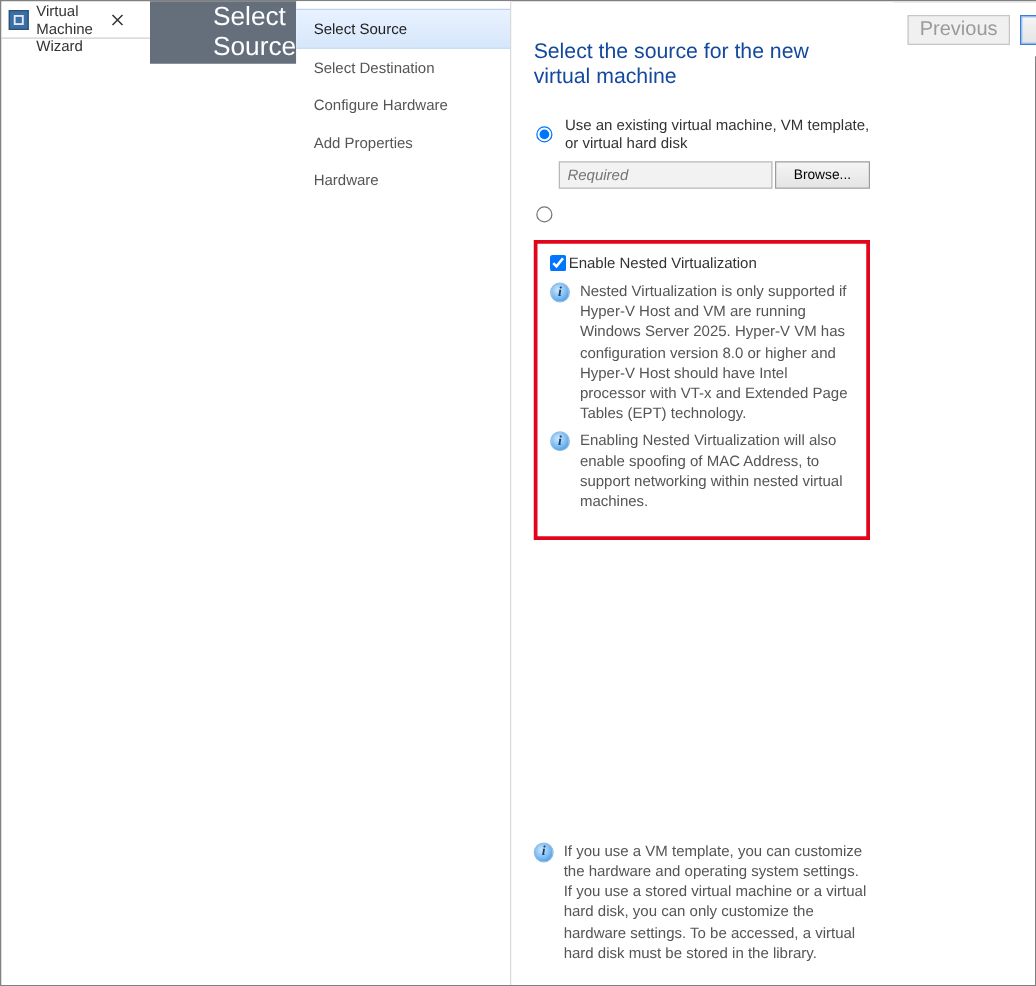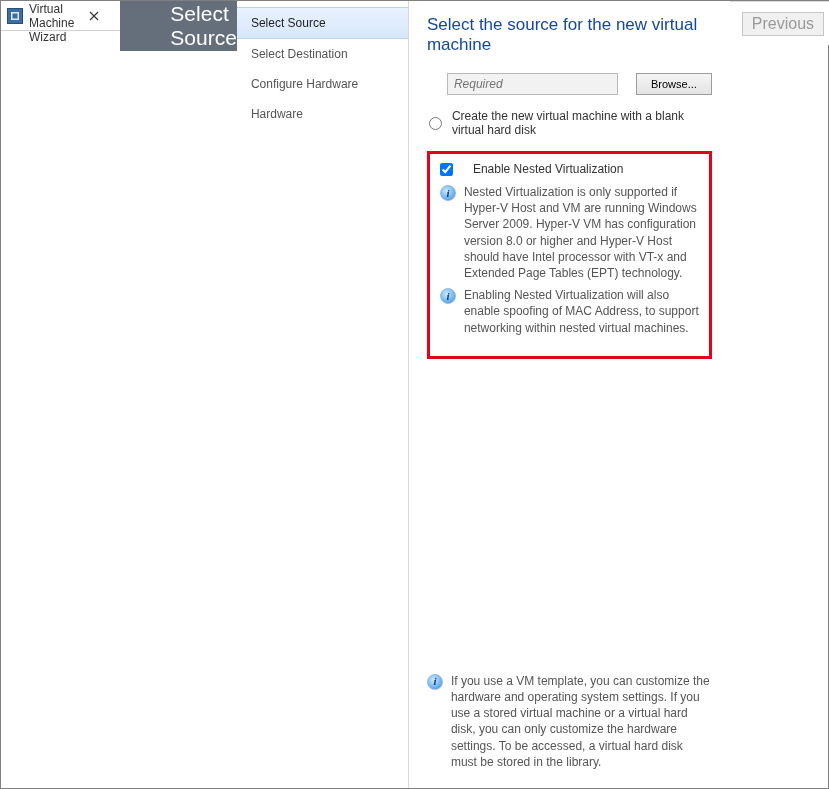--- a/index.html
+++ b/index.html
@@ -64,38 +64,38 @@
   }
   .sidebar .step.selected {
     background: linear-gradient(#e9f2ff, #d6e7fb);
     border-top: 1px solid #b9d3f1;
     border-bottom: 1px solid #b9d3f1;
     color: #222;
   }
   .main {
     flex:1;
     position: relative;
-    padding: 12px 18px 0 18px;
+    padding: 28px 18px 0 18px;
     display:flex; flex-direction:column;
   }
   .page-title {
     color: #13499c;
     font-size: 17px;
     font-weight: 400;
     margin: 2px 0 18px 0;
   }
   .radio-row {
     display:flex; align-items:center;
     gap: 6px;
     margin: 4px 0 8px 0;
     font-size: 12px;
   }
   .radio-row input[type=radio] { margin:0 4px 0 2px; }
   .path-row {
-    display:flex; gap:18px;
+    display:flex; gap:2px;
     margin: 0 0 10px 20px;
   }
   .path-input {
     flex:1;
     height: 22px;
     border: 1px solid #b9b9b9;
     background: #f2f2f2;
     color: #888;
     padding: 0 6px;
     font-size: 12px;
@@ -107,21 +107,21 @@
     background: linear-gradient(#f5f5f5,#e4e4e4);
     font-size: 11px;
     cursor:default;
   }
   .boxed {
     border: 3px solid #e2041b;
     margin-top: 6px;
     padding: 8px 10px 14px 10px;
   }
   .check-row {
-    display:flex; align-items:center; gap:18px;
+    display:flex; align-items:center; gap:0;
     font-size: 12px;
     margin-bottom: 8px;
   }
   .check-row input[type=checkbox]{ margin:0 2px 0 0; }
   .info-row {
     display:flex; gap:8px;
     font-size: 12px;
     color:#555;
     margin: 4px 0 6px 0;
     line-height: 1.35;
@@ -192,45 +192,49 @@
   <div class="banner">
     <span>Select Source</span>
   </div>
 
   <div class="body">
 
     <div class="sidebar">
       <div class="step selected"><span>Select Source</span></div>
       <div class="step"><span>Select Destination</span></div>
       <div class="step"><span>Configure Hardware</span></div>
+      <div class="step"><span>Add Properties</span></div>
       <div class="step"><span>Hardware</span></div>
     </div>
 
     <div class="main">
       <div class="page-title">Select the source for the new virtual machine</div>
 
+      <label class="radio-row">
+        <input type="radio" name="src" checked="" style="">
+        <span>Use an existing virtual machine, VM template, or virtual hard disk</span>
+      </label>
 
       <div class="path-row">
         <input class="path-input" type="text" disabled="" placeholder="Required" style="">
         <button class="browse-btn">Browse...</button>
       </div>
 
       <label class="radio-row">
         <input type="radio" name="src" style="">
-        <span>Create the new virtual machine with a blank virtual hard disk</span>
       </label>
 
       <div class="boxed">
         <label class="check-row">
           <input type="checkbox" checked="" style="">
           <span>Enable Nested Virtualization</span>
         </label>
         <div class="info-row">
           <span class="info-icon">i</span>
-          <span>Nested Virtualization is only supported if Hyper-V Host and VM are running Windows Server 2009. Hyper-V VM has configuration version 8.0 or higher and Hyper-V Host should have Intel processor with VT-x and Extended Page Tables (EPT) technology.</span>
+          <span>Nested Virtualization is only supported if Hyper-V Host and VM are running Windows Server 2025. Hyper-V VM has configuration version 8.0 or higher and Hyper-V Host should have Intel processor with VT-x and Extended Page Tables (EPT) technology.</span>
         </div>
         <div class="info-row">
           <span class="info-icon">i</span>
           <span>Enabling Nested Virtualization will also enable spoofing of MAC Address, to support networking within nested virtual machines.</span>
         </div>
       </div>
 
       <div class="bottom-info">
         <div class="info-row">
           <span class="info-icon">i</span>

